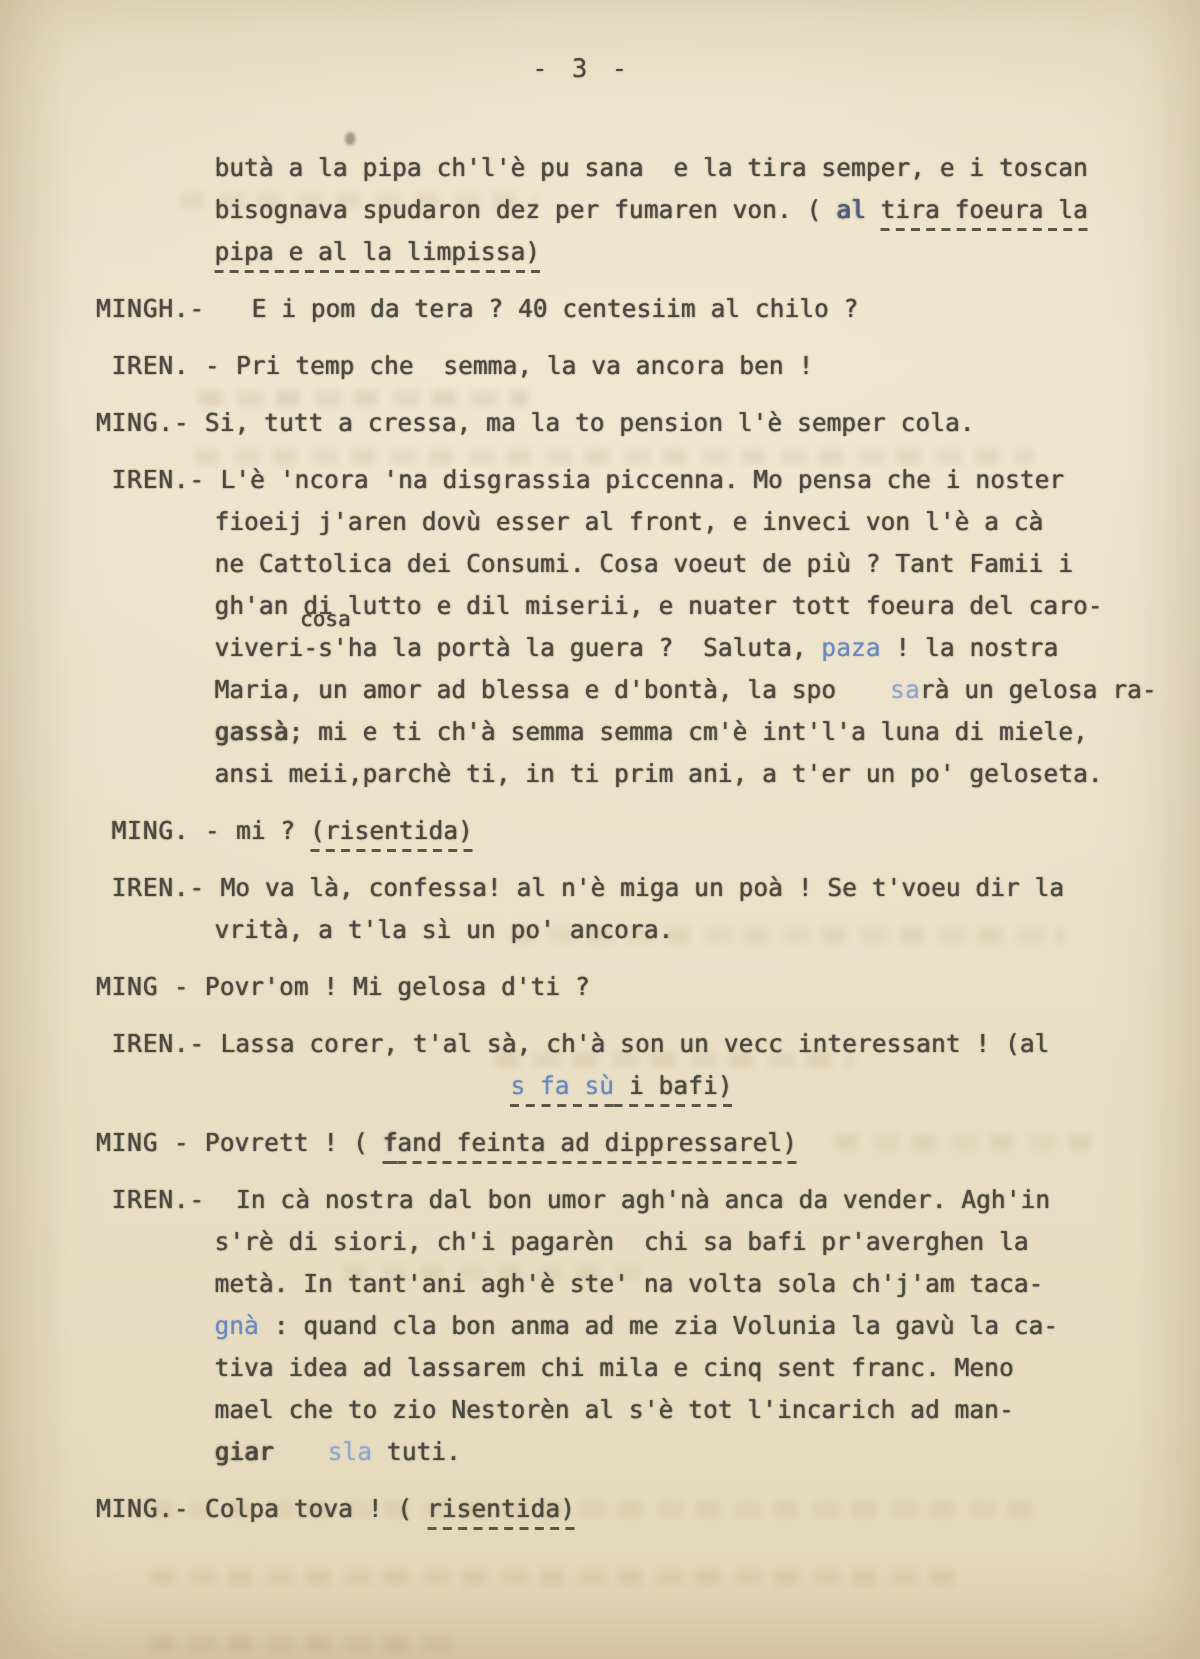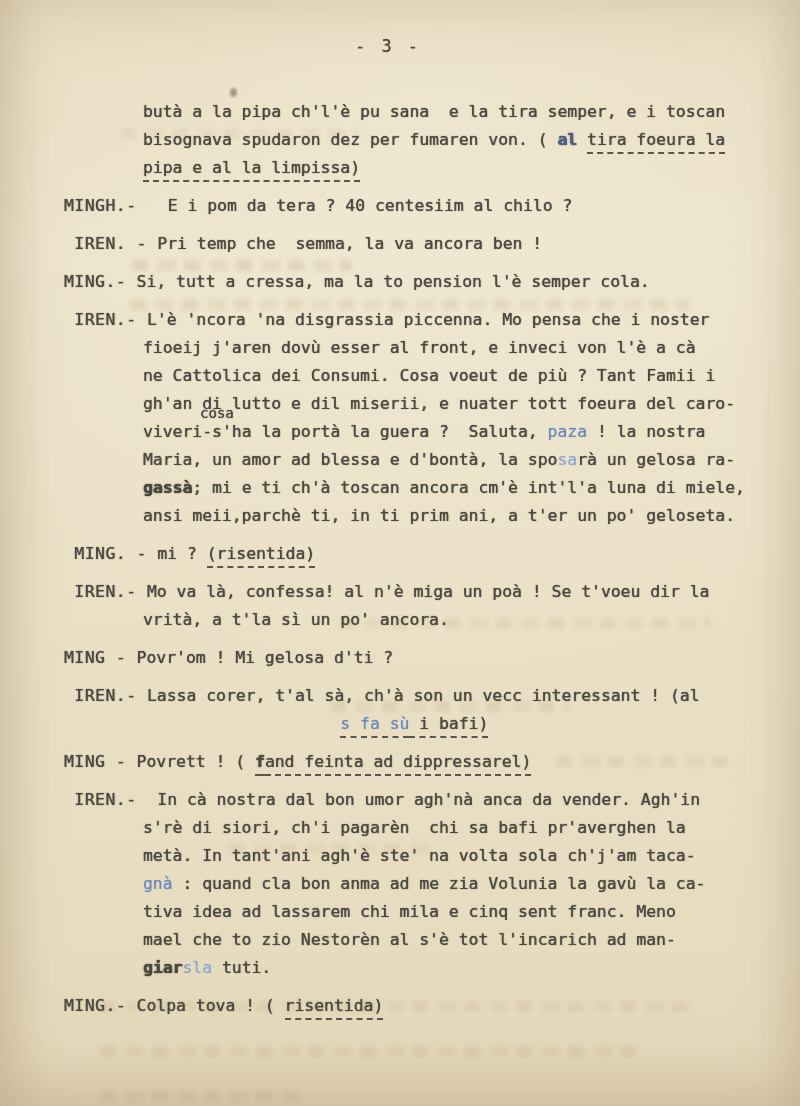--- a/index.html
+++ b/index.html
@@ -26,23 +26,23 @@
   .typescript{
     position:absolute;left:64px;top:98px;right:16px;
     font-size:16.4px;line-height:28px;
     color:#4b4840;
     text-shadow:0 0 1px rgba(74,70,60,.85), .4px .4px .7px rgba(74,70,60,.45);
   }
   .block{margin:0 0 10px 0;}
   .line{white-space:pre;height:28px;}
   .speaker{letter-spacing:.5px;text-align:right;}
   .ink-blue{color:#6b89bd;text-shadow:0 0 1px rgba(107,137,189,.8);}
-  .ink-blue-lt{color:#8fa6cf;text-shadow:0 0 1px rgba(143,166,207,.7);}
+  .ink-blue-lt{color:#8fa6cf;text-shadow:0 0 1px rgba(143,166,207,.7);margin-left:36px;}
   .ink-blue-dk{color:#4e5f8e;text-shadow:0 0 1.4px rgba(78,95,142,.95);}
-  .overtyped{font-weight:bold;text-shadow:0 0 1.6px rgba(60,56,48,.95), .6px 0 0 rgba(60,56,48,.8);}
+  .overtyped{font-weight:normal;text-shadow:0 0 1.6px rgba(60,56,48,.95), .6px 0 0 rgba(60,56,48,.8);}
   .dashline{border-bottom:2px dashed #5a564c;padding-bottom:3px;}
   .has-note{position:relative;}
   .note-above{
     position:absolute;left:-12px;top:-16px;
     font-size:14px;line-height:15px;color:#4b4840;
   }
   
   .smudge{
     position:absolute;height:11px;border-radius:3px;
     background:repeating-linear-gradient(90deg, rgba(158,130,85,.30) 0 16px, rgba(158,130,85,0) 16px 26px, rgba(158,130,85,.22) 26px 44px, rgba(158,130,85,0) 44px 52px);
@@ -93,21 +93,21 @@
       <div class="block">
         <div class="line"><span class="speaker">MING.- </span><span>Si, tutt a cressa, ma la to pension l'è semper cola.</span></div>
       </div>
       <div class="block">
         <div class="line"><span class="speaker"> IREN.- </span><span>L'è 'ncora 'na disgrassia piccenna. Mo pensa che i noster</span></div>
         <div class="line"><span>        fioeij j'aren dovù esser al front, e inveci von l'è a cà</span></div>
         <div class="line"><span>        ne Cattolica dei Consumi. Cosa voeut de più ? Tant Famii i</span></div>
         <div class="line"><span>        gh'an di lutto e dil miserii, e nuater tott foeura del caro-</span></div>
         <div class="line"><span>        viveri-</span><span class="has-note">s'ha<span class="note-above">cosa</span></span><span> la portà la guera ?  Saluta, </span><span class="ink-blue">paza</span><span> ! la nostra</span></div>
         <div class="line"><span>        Maria, un amor ad blessa e d'bontà, la spo</span><span class="ink-blue-lt">sa</span><span>rà un gelosa ra-</span></div>
-        <div class="line"><span class="overtyped">        gassà</span><span>; mi e ti ch'à toscan ancora cm'è int'l'a luna di miele,</span></div>
+        <div class="line"><span class="overtyped">        gassà</span><span>; mi e ti ch'à semma semma cm'è int'l'a luna di miele,</span></div>
         <div class="line"><span>        ansi meii,parchè ti, in ti prim ani, a t'er un po' geloseta.</span></div>
       </div>
       <div class="block">
         <div class="line"><span class="speaker"> MING. - </span><span>mi ? </span><span class="dashline">(risentida)</span></div>
       </div>
       <div class="block">
         <div class="line"><span class="speaker"> IREN.- </span><span>Mo va là, confessa! al n'è miga un poà ! Se t'voeu dir la</span></div>
         <div class="line"><span>        vrità, a t'la sì un po' ancora.</span></div>
       </div>
       <div class="block">

